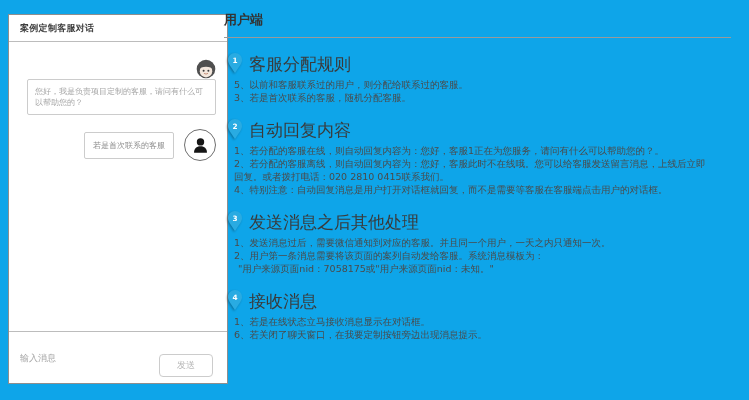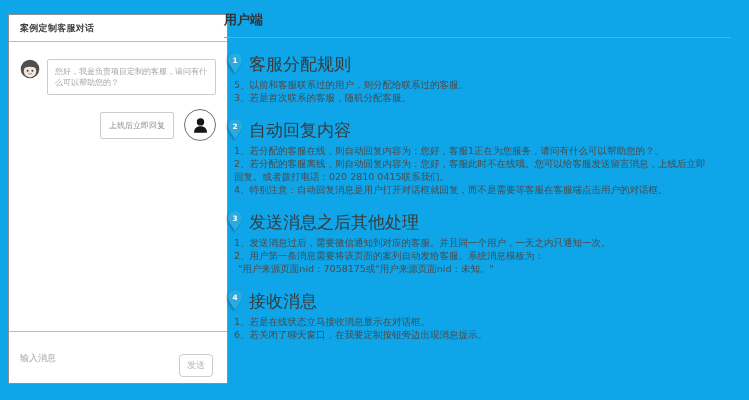--- a/index.html
+++ b/index.html
@@ -12,21 +12,21 @@
     position: absolute; left: 8px; top: 14px; width: 220px; height: 370px;
     border: 1px solid #8e8e8e; background: #fff;
     display: flex; flex-direction: column;
   }
   .chat-header {
     flex: 0 0 auto; padding: 7px 11px 6px;
     border-bottom: 1px solid #bcbcbc;
     font-size: 9px; font-weight: bold; color: #3d3d3d; letter-spacing: .3px;
   }
   .chat-body { flex: 1 1 auto; padding: 0 11px; overflow: hidden; }
-  .agent-row { display: flex; align-items: flex-start; margin-top: 17px; }
+  .agent-row { display: flex; align-items: flex-end; margin-top: 17px; flex-direction: column; }
   .agent-avatar { width: 20px; height: 20px; flex: 0 0 auto; }
   .agent-bubble {
     margin-left: 7px; flex: 1 1 auto;
     border: 1px solid #ccc; border-radius: 2px;
     padding: 6px 7px; font-size: 8px; line-height: 11px; color: #a5a5a5;
   }
   .user-row { display: flex; justify-content: flex-end; align-items: center; margin-top: 14px; }
   .user-bubble {
     border: 1px solid #ccc; border-radius: 2px;
     padding: 7px 8px; font-size: 8px; color: #8d8d8d; white-space: nowrap;
@@ -38,21 +38,21 @@
   }
   .chat-footer { flex: 0 0 52px; border-top: 1px solid #bcbcbc; position: relative; }
   .message-input {
     position: absolute; left: 11px; top: 20px; width: 140px; height: 20px;
     border: 0; outline: 0; resize: none; background: transparent;
     font-family: "DejaVu Sans", "Liberation Sans", sans-serif;
     font-size: 9px; color: #6f6f6f; padding: 0;
   }
   .message-input::placeholder { color: #a5a5a5; }
   .send-button {
-    position: absolute; right: 14px; bottom: 6px; width: 34px; height: 23px;
+    position: absolute; right: 14px; bottom: 6px; width: 54px; height: 23px;
     background: #fff; border: 1px solid #ccc; border-radius: 4px;
     font-family: "DejaVu Sans", "Liberation Sans", sans-serif;
     font-size: 9px; color: #b5b5b5; cursor: pointer;
   }
 
   
   .doc-panel { position: absolute; left: 224px; top: 11px; width: 507px; }
   .doc-title {
     font-size: 13px; font-weight: bold; color: #333;
     padding-bottom: 8px; border-bottom: 1px solid #9a9a9a;
@@ -84,21 +84,21 @@
           <circle cx="10" cy="12.2" r="6.2" fill="#f3e7dd"></circle>
           <path d="M2.5 10.5 C2.5 3 17.5 3 17.5 10.5 C15.5 6.8 4.5 6.8 2.5 10.5 Z" fill="#4f4f4f"></path>
           <circle cx="7.6" cy="11.8" r="1" fill="#3a3a3a"></circle>
           <circle cx="12.4" cy="11.8" r="1" fill="#3a3a3a"></circle>
           <path d="M8.3 14.6 Q10 15.8 11.7 14.6" stroke="#c08870" stroke-width="0.9" fill="none" stroke-linecap="round"></path>
         </svg>
         <div class="agent-bubble">您好，我是负责项目定制的客服，请问有什么可以帮助您的？</div>
       </div>
 
       <div class="user-row">
-        <div class="user-bubble">上线后立即回复</div>
+        <div class="user-bubble">若是首次联系的客服</div>
         <div class="user-avatar">
           <svg width="19" height="19" viewBox="0 0 20 20">
             <circle cx="10" cy="6.2" r="3.9" fill="#151515"></circle>
             <path d="M10 10.8 C5.6 10.8 3.2 13.6 3.2 17.5 L16.8 17.5 C16.8 13.6 14.4 10.8 10 10.8 Z" fill="#151515"></path>
           </svg>
         </div>
       </div>
     </div>
 
     <div class="chat-footer">

